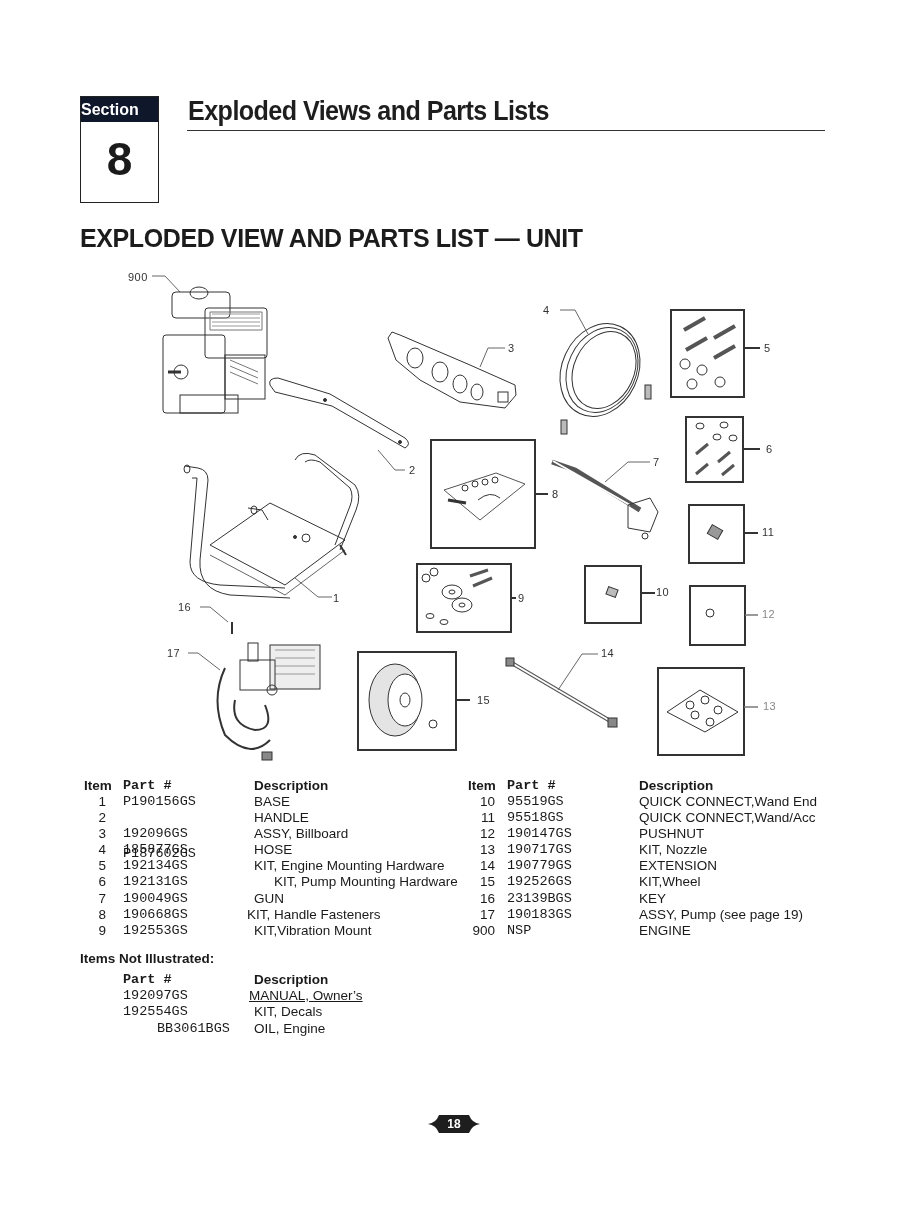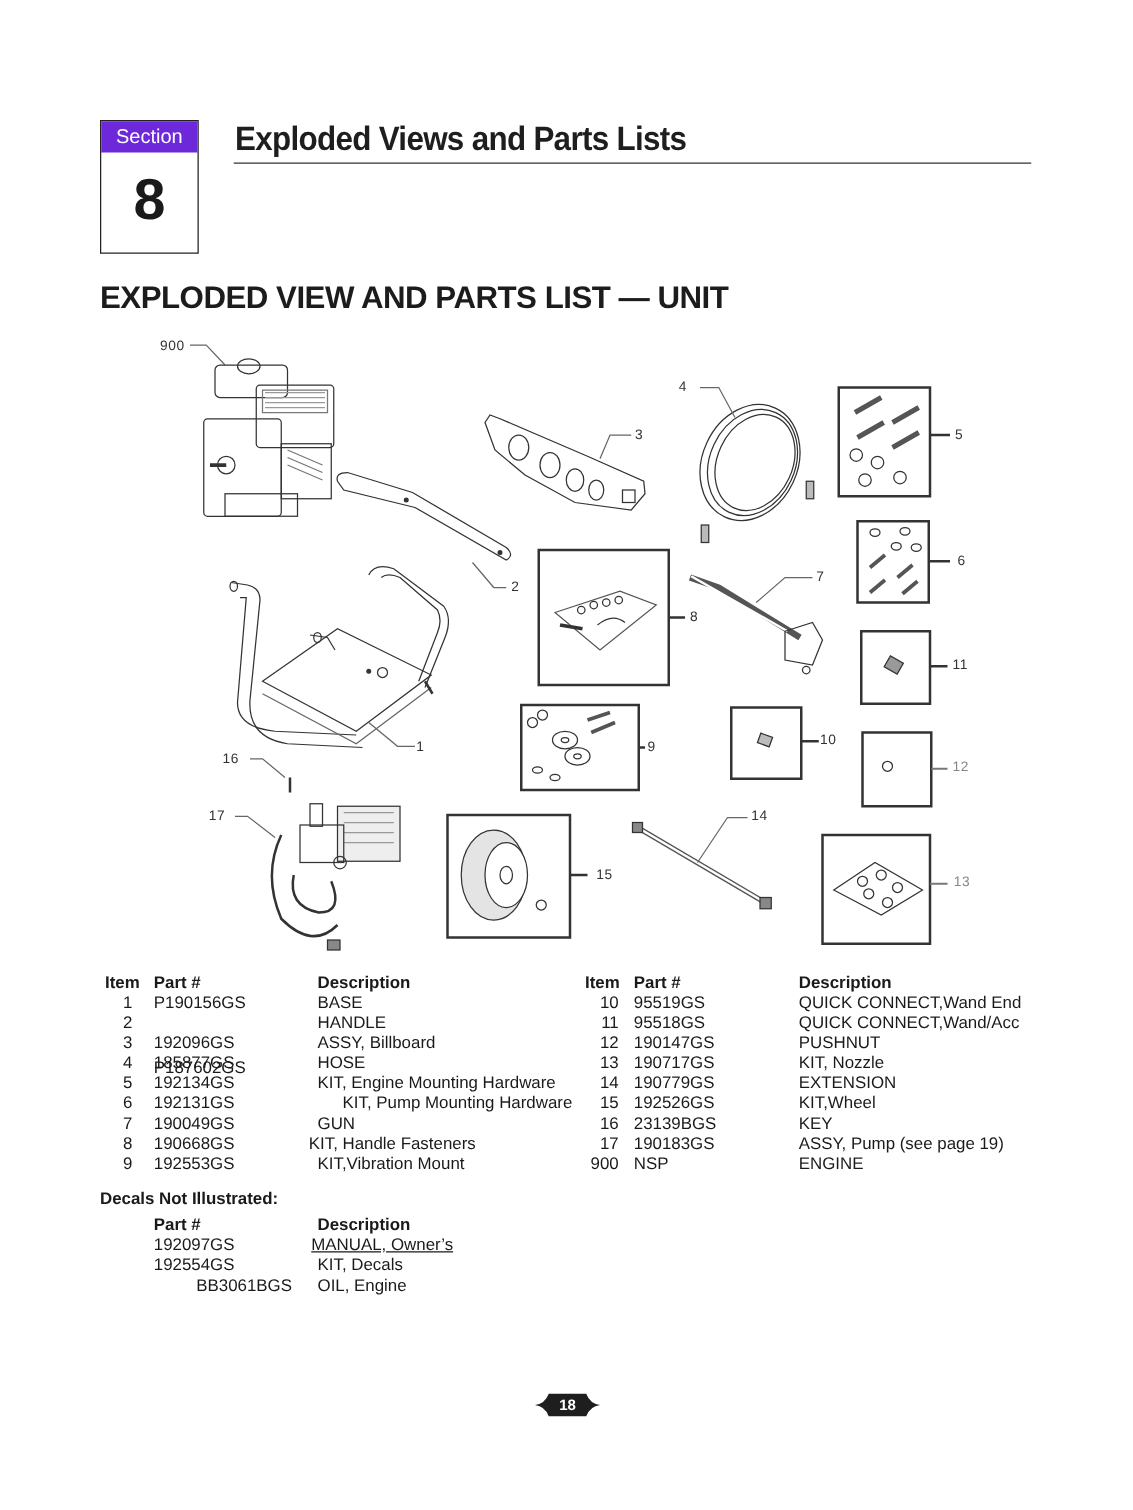--- a/index.html
+++ b/index.html
@@ -1,39 +1,39 @@
 <!DOCTYPE html>
 <html><head>
 <meta charset="utf-8">
 <style>
   html, body { margin: 0; padding: 0; background: #ffffff; }
   body { width: 906px; height: 1208px; position: relative; overflow: hidden; font-family: "Liberation Sans", sans-serif; color: #1a1a1a; }
   .abs { position: absolute; }
 
   
   .section-box { left: 80px; top: 96px; width: 79px; height: 107px; border: 1.5px solid #222; box-sizing: border-box; background: #fff; }
-  .section-label { position: absolute; left: 0; top: 0; width: 100%; height: 25px; background: #6d28d9; color: #fff; font-weight: normal; font-size: 16px; text-align: center; line-height: 26px; }
+  .section-label { position: absolute; left: 0; top: 0; width: 100%; height: 25px; background: #0f172a; color: #fff; font-weight: bold; font-size: 16px; text-align: left; line-height: 26px; }
   .section-num { position: absolute; left: 0; top: 36px; width: 100%; text-align: center; font-weight: bold; font-size: 46px; color: #1a1a1a; line-height: 52px; }
 
   .chapter-title { left: 188px; top: 96px; font-size: 27px; font-weight: bold; letter-spacing: -0.6px; transform: scaleX(0.93); transform-origin: left; color: #1e1e1e; }
   .chapter-rule { left: 187px; top: 130px; width: 638px; height: 1px; background: #333; }
 
   .page-heading { left: 80px; top: 224px; font-size: 25px; font-weight: bold; letter-spacing: -0.4px; color: #1c1c1c; }
 
   
   .diagram { left: 0; top: 260px; width: 906px; height: 510px; }
   .callout { position: absolute; font-size: 11px; color: #333; letter-spacing: 0.5px; }
   .callout.light { color: #888; }
 
   
   .parts { font-size: 13.5px; color: #1a1a1a; }
   .parts .row { position: absolute; height: 16px; line-height: 16px; white-space: nowrap; }
   .parts .hdr { font-weight: bold; }
   .c-item { position: absolute; text-align: right; }
-  .c-part { position: absolute; }
+  .c-part { position: absolute; font-family: Liberation Mono, monospace; }
   .c-desc { position: absolute; padding-left: 36px; }
 
   .not-ill-title { left: 80px; top: 951px; font-size: 13.5px; font-weight: bold; }
 
   
   .page-num { left: 428px; top: 1113px; width: 52px; height: 22px; }
   .page-num-text { position: absolute; left: 0; top: 0; width: 52px; height: 22px; color: #fff; font-weight: bold; font-size: 12px; text-align: center; line-height: 22px; }
 </style>
 </head>
 <body>
@@ -344,21 +344,21 @@
     <span class="c-part" style="left:507px;">190183GS</span>
     <span class="c-desc" style="left:603px;">ASSY, Pump (see page 19)</span>
   </div>
   <div class="row" style="top:923px;">
     <span class="c-item" style="left:466px;width:29px;">900</span>
     <span class="c-part" style="left:507px;">NSP</span>
     <span class="c-desc" style="left:603px;">ENGINE</span>
   </div>
 </div>
 
-<div class="abs not-ill-title">Decals Not Illustrated:</div>
+<div class="abs not-ill-title">Items Not Illustrated:</div>
 <div class="parts">
   <div class="row hdr" style="top:972px;">
     <span class="c-part" style="left:123px;">Part #</span>
     <span class="c-desc" style="left:218px;">Description</span>
   </div>
   <div class="row" style="top:988px;">
     <span class="c-part" style="left:123px;">192097GS</span>
     <span class="c-desc" style="left:213px;text-decoration:underline;">MANUAL, Owner’s</span>
   </div>
   <div class="row" style="top:1004px;">

